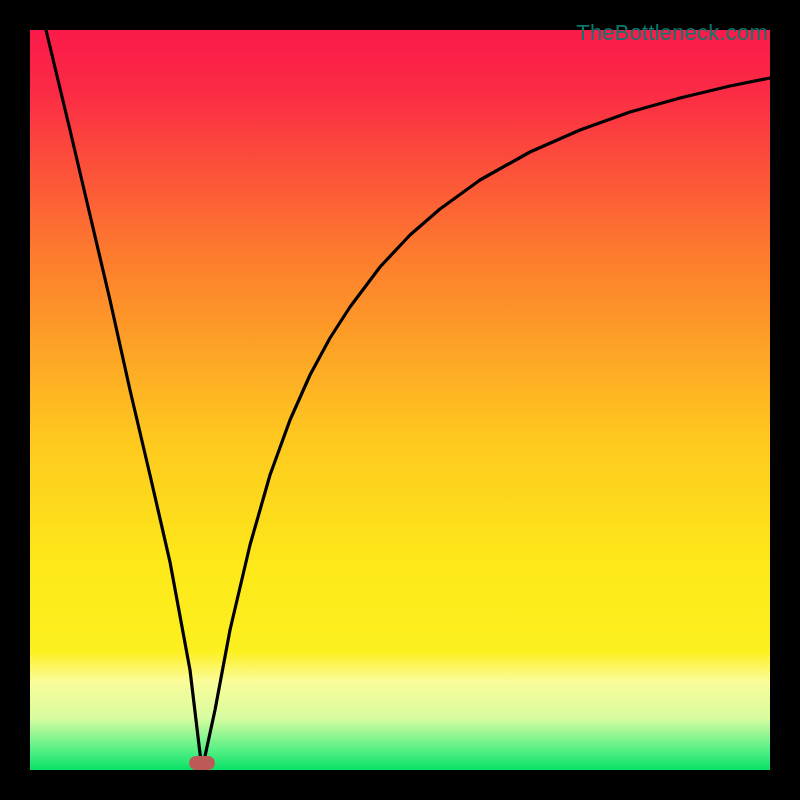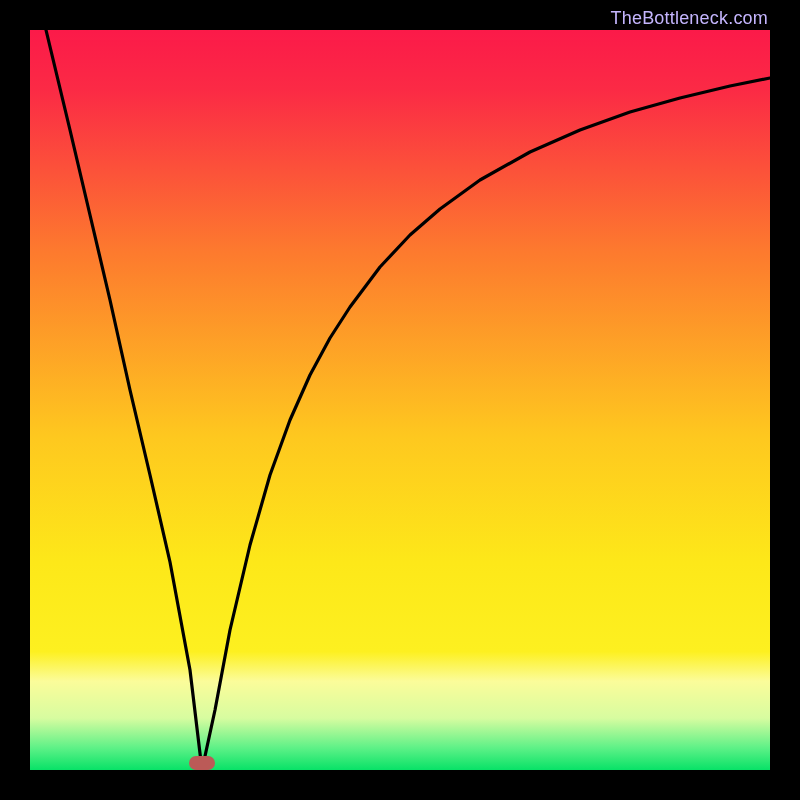--- a/index.html
+++ b/index.html
@@ -21,24 +21,24 @@
   }
   .gradient {
     position: absolute;
     left: 0;
     top: 0;
     width: 100%;
     height: 100%;
   }
   .watermark {
     position: absolute;
-    top: 8px;
+    top: 20px;
     right: 32px;
-    color: #c4b5fd;
-    font-size: 18px;
+    color: #0f766e;
+    font-size: 22px;
     font-weight: 500;
     letter-spacing: 0.2px;
   }
   svg.curve {
     position: absolute;
     left: 30px;
     top: 30px;
     width: 740px;
     height: 740px;
     overflow: visible;

